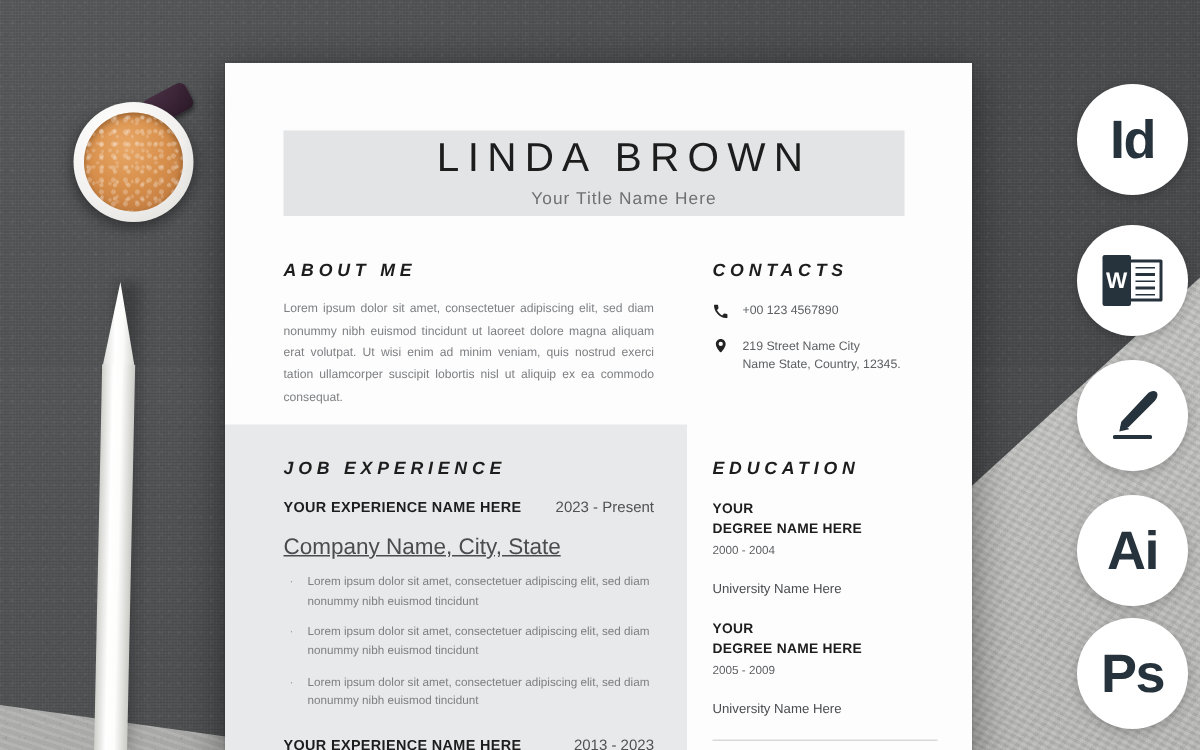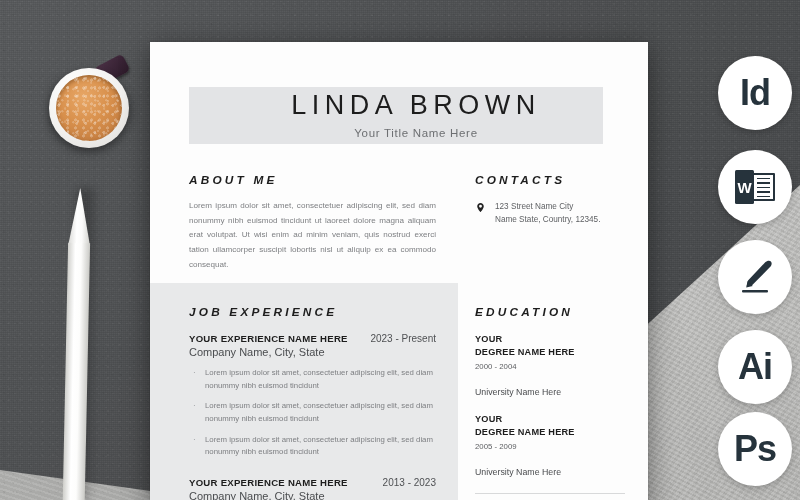--- a/index.html
+++ b/index.html
@@ -159,21 +159,21 @@
   
   .grey-panel{
     position:absolute; left:0; top:241px; width:308px; height:229px;
     background:#e8e9ea;
   }
   .jobexp{ position:absolute; left:39px; top:263px; width:247px; }
   .job{ margin-top:14px; }
   .job-top{ display:flex; justify-content:space-between; align-items:baseline; }
   .job-title{ font-size:9.6px; font-weight:700; color:#1d1d1d; letter-spacing:.25px; }
   .job-date{ font-size:10px; color:#4f5154; white-space:nowrap; }
-  .job-company{ font-size:11px; color:#4a4c4f; margin-top:2px; }
+  .job-company{ font-size:15px; color:#4a4c4f; margin-top:12px;text-decoration:underline; }
   .bullets{ margin-top:9px; }
   .bullet{ display:flex; margin-bottom:8px; }
   .bdot{ flex:0 0 16px; font-size:8px; color:#9a9c9f; padding-left:4px; line-height:1.62; }
   .btext{ font-size:7.8px; line-height:1.62; color:#7d7f82; }
 
   
   .education{ position:absolute; left:325px; top:263px; width:150px; }
   .edu{ margin-top:14px; }
   .edu-deg{ font-size:9.2px; font-weight:700; color:#1d1d1d; line-height:1.42; letter-spacing:.2px; }
   .edu-year{ font-size:7.8px; color:#5d5f62; margin-top:3px; }
@@ -244,30 +244,38 @@
 
     <div class="about">
       <div class="sec-head">ABOUT ME</div>
       <p>Lorem ipsum dolor sit amet, consectetuer adipiscing elit, sed diam nonummy nibh euismod tincidunt ut laoreet dolore magna aliquam erat volutpat. Ut wisi enim ad minim veniam, quis nostrud exerci tation ullamcorper suscipit lobortis nisl ut aliquip ex ea commodo consequat.</p>
     </div>
 
     <div class="contacts">
       <div class="sec-head">CONTACTS</div>
       <div class="contact-list">
 
+        <div class="crow">
+          <span class="cicon">
+            <svg viewBox="0 0 24 24">
+                <path d="M6.6 10.8c1.9 3.7 4.9 6.7 8.6 8.6l2.9-2.9c.4-.4.9-.5 1.3-.3 1.4.5 3 .7 4.6.7.7 0 1.3.6 1.3 1.3V23c0 .7-.6 1.3-1.3 1.3C11.4 24.3.7 13.6.7 1.3.7.6 1.3 0 2 0h4.8C7.5 0 8 .6 8 1.3c0 1.6.3 3.1.7 4.6.1.5 0 1-.3 1.3l-2.9 3.6z" transform="translate(-.7 0)"></path>
+              </svg>
+          </span>
+          <span class="ctext">+00 123 4567890</span>
+        </div>
 
 
         <div class="crow">
           <span class="cicon">
             <svg viewBox="0 0 16 22">
                 <path d="M8 0C3.6 0 0 3.6 0 8c0 5.8 7.2 13.4 7.5 13.7a.7.7 0 0 0 1 0C8.8 21.4 16 13.8 16 8c0-4.4-3.6-8-8-8zm0 11.5A3.5 3.5 0 1 1 8 4.5a3.5 3.5 0 0 1 0 7z"></path>
               </svg>
           </span>
           <span class="ctext">
-            <span>123 Street Name City</span><br>
+            <span>219 Street Name City</span><br>
             <span>Name State, Country, 12345.</span>
           </span>
         </div>
 
       </div>
     </div>
 
     <div class="grey-panel"></div>
 
     <div class="jobexp">

